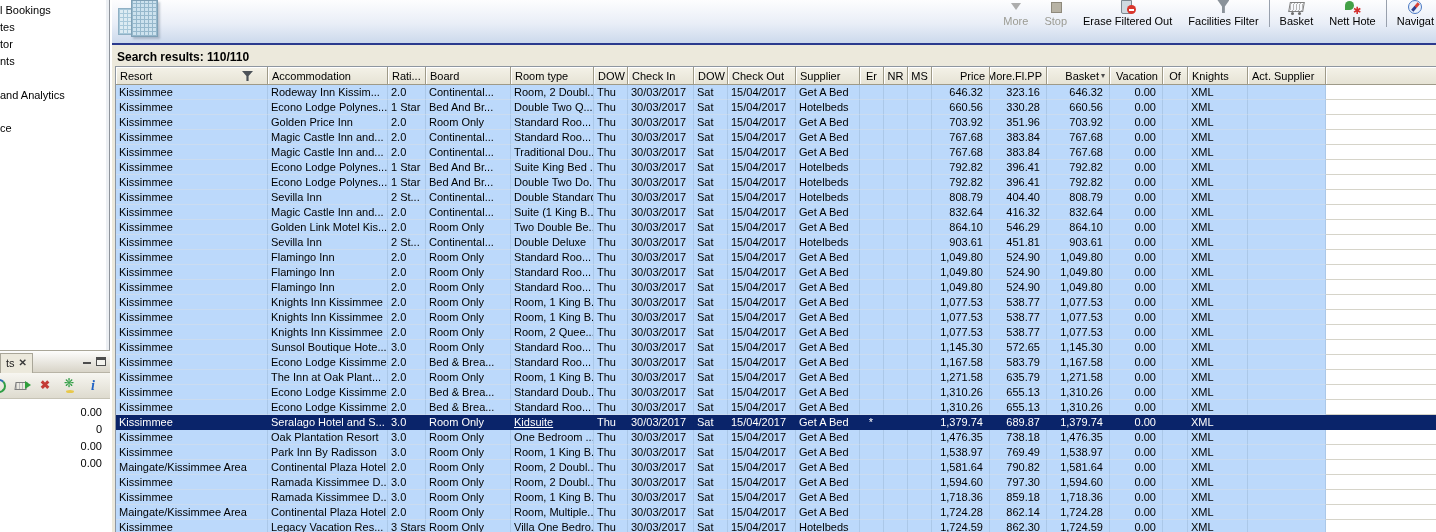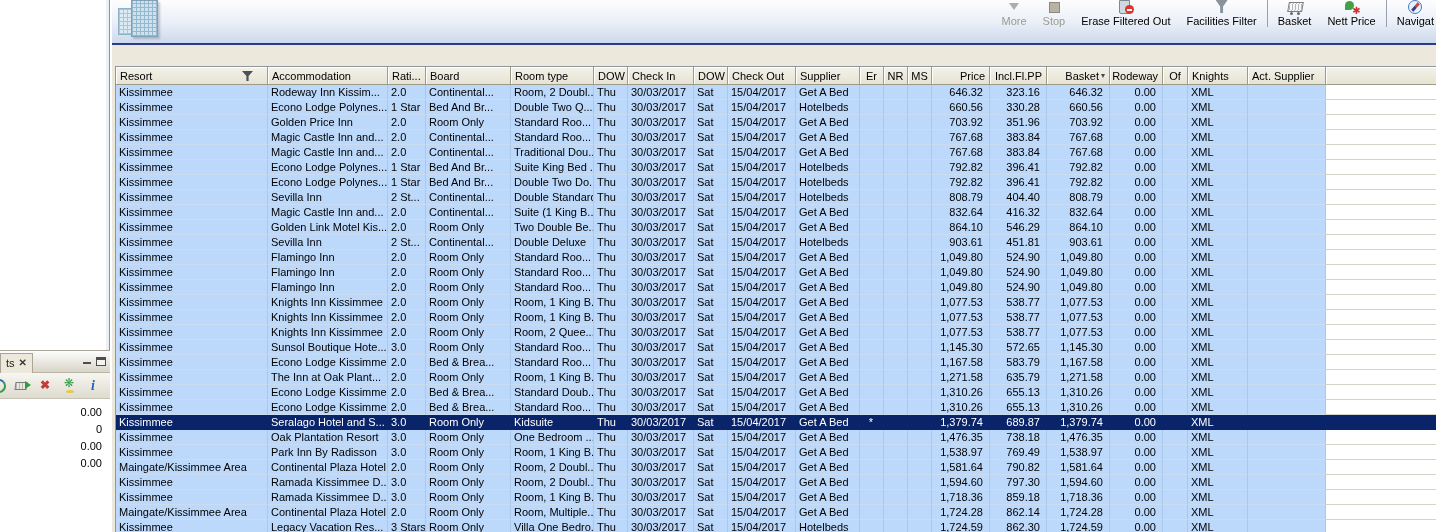--- a/index.html
+++ b/index.html
@@ -108,20 +108,28 @@
   .cell.center { text-align:center; }
   .cfill { flex:1; background:#fff; border-bottom:1px solid #d6d4c9; }
   .grow.sel .cell, .grow.sel .cfill { background:#0a246a; color:#fff; border-color:#0a246a; }
 </style>
 </head>
 <body>
 
 <div class="screen">
 
   <aside class="sidebar">
+    <div class="sb-list">
+        <div class="sb-item">l Bookings</div>
+        <div class="sb-item">tes</div>
+        <div class="sb-item">tor</div>
+        <div class="sb-item">nts</div>
+        <div class="sb-item">and Analytics</div>
+        <div class="sb-item">ce</div>
+      </div>
     <section class="dock">
       <div class="dock-header">
         <div class="dock-tab">
           <span>ts</span>
           <span class="tabx">✕</span>
         </div>
         <div class="dock-sp"></div>
         <span class="winbtn min"></span>
         <span class="winbtn max"></span>
       </div>
@@ -164,30 +172,33 @@
             <span class="tic facilities-filter-icon"></span>
             <span class="tb-label">Facilities Filter</span>
           </button>
           <div class="tb-sep"></div>
           <button class="tb">
             <span class="tic basket-icon"></span>
             <span class="tb-label">Basket</span>
           </button>
           <button class="tb">
             <span class="tic nett-price-icon"></span>
-            <span class="tb-label">Nett Price</span>
+            <span class="tb-label">Nett Hote</span>
           </button>
           <div class="tb-sep"></div>
           <button class="tb">
             <span class="tic navigator-icon"></span>
             <span class="tb-label">Navigat</span>
           </button>
         </div>
     </header>
     <div class="divider"></div>
+    <div class="results-bar">
+      <span>Search results: 110/110</span>
+    </div>
     <div class="grid">
       <div class="ghead">
           <div class="hcell left" style="width: 152px;">
             <span>Resort</span>
             <span class="filter-icon"></span>
           </div>
           <div class="hcell left" style="width: 120px;">
             <span>Accommodation</span>
           </div>
           <div class="hcell left" style="width: 38px;">
@@ -220,28 +231,28 @@
           <div class="hcell center" style="width: 24px;">
             <span>NR</span>
           </div>
           <div class="hcell center" style="width: 24px;">
             <span>MS</span>
           </div>
           <div class="hcell right" style="width: 58px;">
             <span>Price</span>
           </div>
           <div class="hcell right" style="width: 57px;">
-            <span>Incl.Fl.PP</span>
+            <span>More.Fl.PP</span>
           </div>
           <div class="hcell right" style="width: 63px;">
             <span>Basket</span>
             <span class="sort-desc-icon">▾</span>
           </div>
           <div class="hcell right" style="width: 53px;">
-            <span>Rodeway</span>
+            <span>Vacation</span>
           </div>
           <div class="hcell center" style="width: 25px;">
             <span>Of</span>
           </div>
           <div class="hcell left" style="width: 60px;">
             <span>Knights</span>
           </div>
           <div class="hcell left" style="width: 78px;">
             <span>Act. Supplier</span>
           </div>
@@ -752,21 +763,21 @@
             <div class="cell center" style="width: 25px;"></div>
             <div class="cell left" style="width: 60px;">XML</div>
             <div class="cell left" style="width: 78px;"></div>
             <div class="cfill"></div>
           </div>
           <div class="grow sel">
             <div class="cell left" style="width: 152px;">Kissimmee</div>
             <div class="cell left" style="width: 120px;">Seralago Hotel and S...</div>
             <div class="cell left" style="width: 38px;">3.0</div>
             <div class="cell left" style="width: 85px;">Room Only</div>
-            <div class="cell left" style="width: 83px;">Kidsuite</div>
+            <div class="cell left" style="width: 83px; text-decoration: underline;">Kidsuite</div>
             <div class="cell left" style="width: 34px;">Thu</div>
             <div class="cell left" style="width: 66px;">30/03/2017</div>
             <div class="cell left" style="width: 34px;">Sat</div>
             <div class="cell left" style="width: 68px;">15/04/2017</div>
             <div class="cell left" style="width: 64px;">Get A Bed</div>
             <div class="cell center" style="width: 24px;">*</div>
             <div class="cell center" style="width: 24px;"></div>
             <div class="cell center" style="width: 24px;"></div>
             <div class="cell right" style="width: 58px;">1,379.74</div>
             <div class="cell right" style="width: 57px;">689.87</div>

